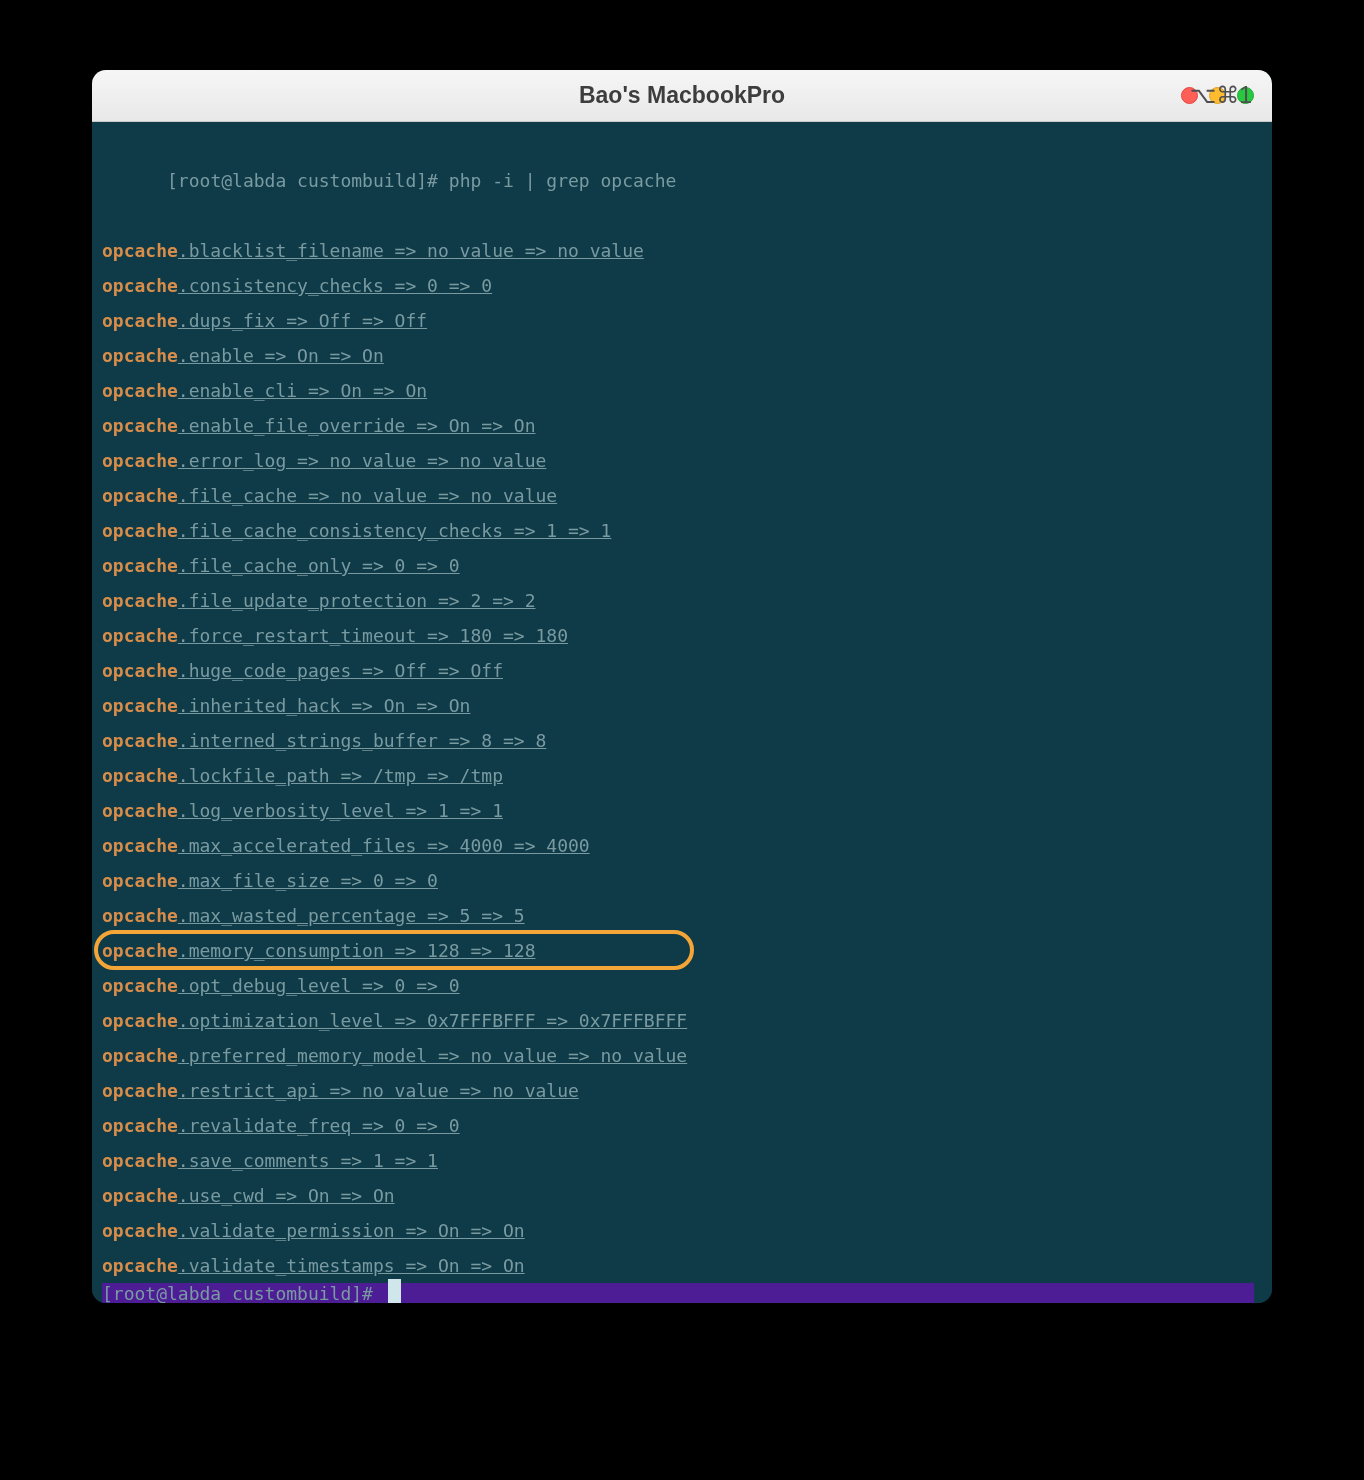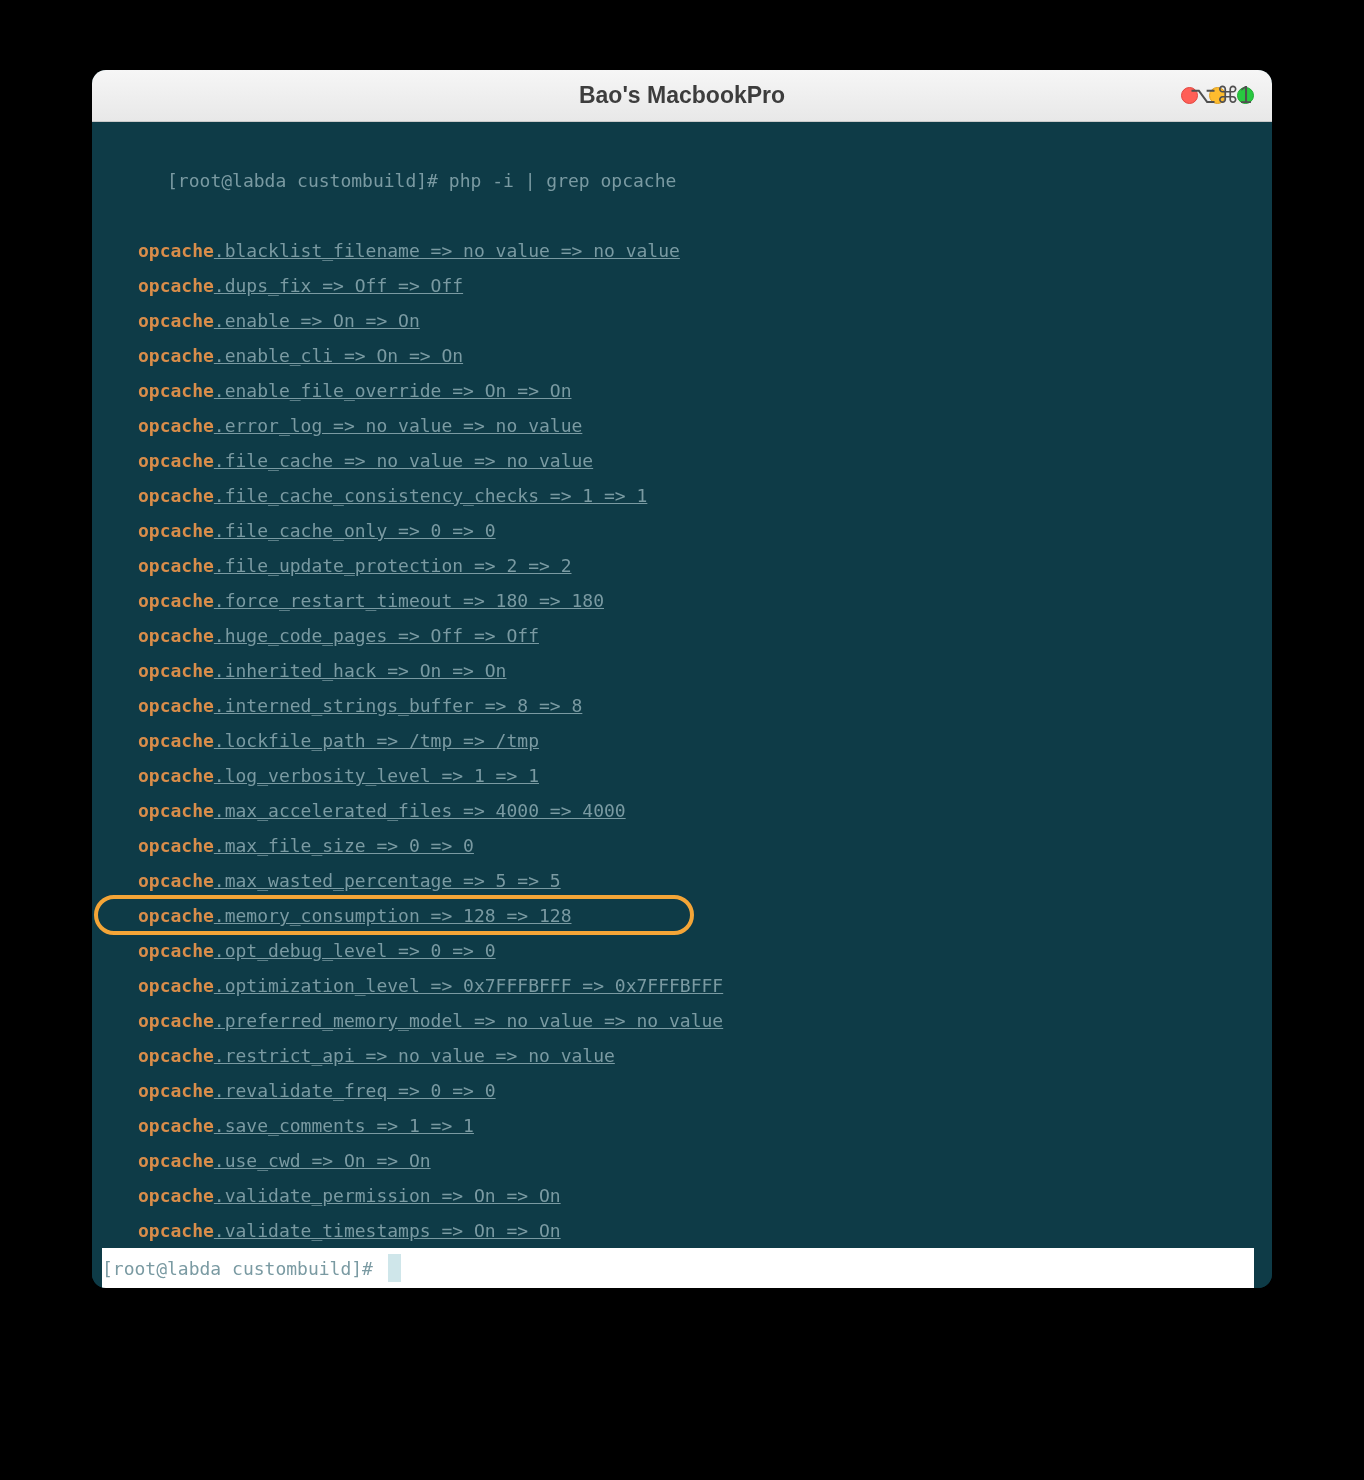--- a/index.html
+++ b/index.html
@@ -45,34 +45,34 @@
   }
   .term {
     background:#0e3b47;
     padding: 6px 18px 0 10px;
     font-size: 18px;
     line-height: 35px;
     color:#7a9aa2;
   }
   .line { white-space: pre; position: relative; }
   .prompt { color:#7a9aa2; }
-  .key { color:#d98d4a; font-weight:600;margin-left:36px; }
+  .key { color:#d98d4a; font-weight:600; }
   .rest { color:#7a9aa2;text-decoration:underline; }
   .highlight-ring {
     position:absolute;
     left:-8px; top:-3px;
     height:40px;
     border:4px solid #f4a537;
     border-radius:22px;
     pointer-events:none;
   }
   .cursor-line {
-    background:#ffffff;
+    background:#4c1d95;
     display:flex; align-items:center;
-    height:40px;
+    height:20px;
     padding-left:0;
   }
   .cursor-block {
     display:inline-block;
     width:13px; height:28px;
     background:#cfe6ea;
     vertical-align:middle;
     margin-left:4px;
   }
 </style>
@@ -89,20 +89,21 @@
     <div class="win-title">Bao's MacbookPro</div>
     <div class="shortcut">⌥⌘1</div>
   </div>
 
   <div class="term">
     <div class="line">
       <span class="prompt">[root@labda custombuild]# php -i | grep opcache</span>
     </div>
     <div id="output">
         <div class="line"><span class="key">opcache</span><span class="rest">.blacklist_filename =&gt; no value =&gt; no value</span></div>
+        <div class="line"><span class="key">opcache</span><span class="rest">.consistency_checks =&gt; 0 =&gt; 0</span></div>
         <div class="line"><span class="key">opcache</span><span class="rest">.dups_fix =&gt; Off =&gt; Off</span></div>
         <div class="line"><span class="key">opcache</span><span class="rest">.enable =&gt; On =&gt; On</span></div>
         <div class="line"><span class="key">opcache</span><span class="rest">.enable_cli =&gt; On =&gt; On</span></div>
         <div class="line"><span class="key">opcache</span><span class="rest">.enable_file_override =&gt; On =&gt; On</span></div>
         <div class="line"><span class="key">opcache</span><span class="rest">.error_log =&gt; no value =&gt; no value</span></div>
         <div class="line"><span class="key">opcache</span><span class="rest">.file_cache =&gt; no value =&gt; no value</span></div>
         <div class="line"><span class="key">opcache</span><span class="rest">.file_cache_consistency_checks =&gt; 1 =&gt; 1</span></div>
         <div class="line"><span class="key">opcache</span><span class="rest">.file_cache_only =&gt; 0 =&gt; 0</span></div>
         <div class="line"><span class="key">opcache</span><span class="rest">.file_update_protection =&gt; 2 =&gt; 2</span></div>
         <div class="line"><span class="key">opcache</span><span class="rest">.force_restart_timeout =&gt; 180 =&gt; 180</span></div>

